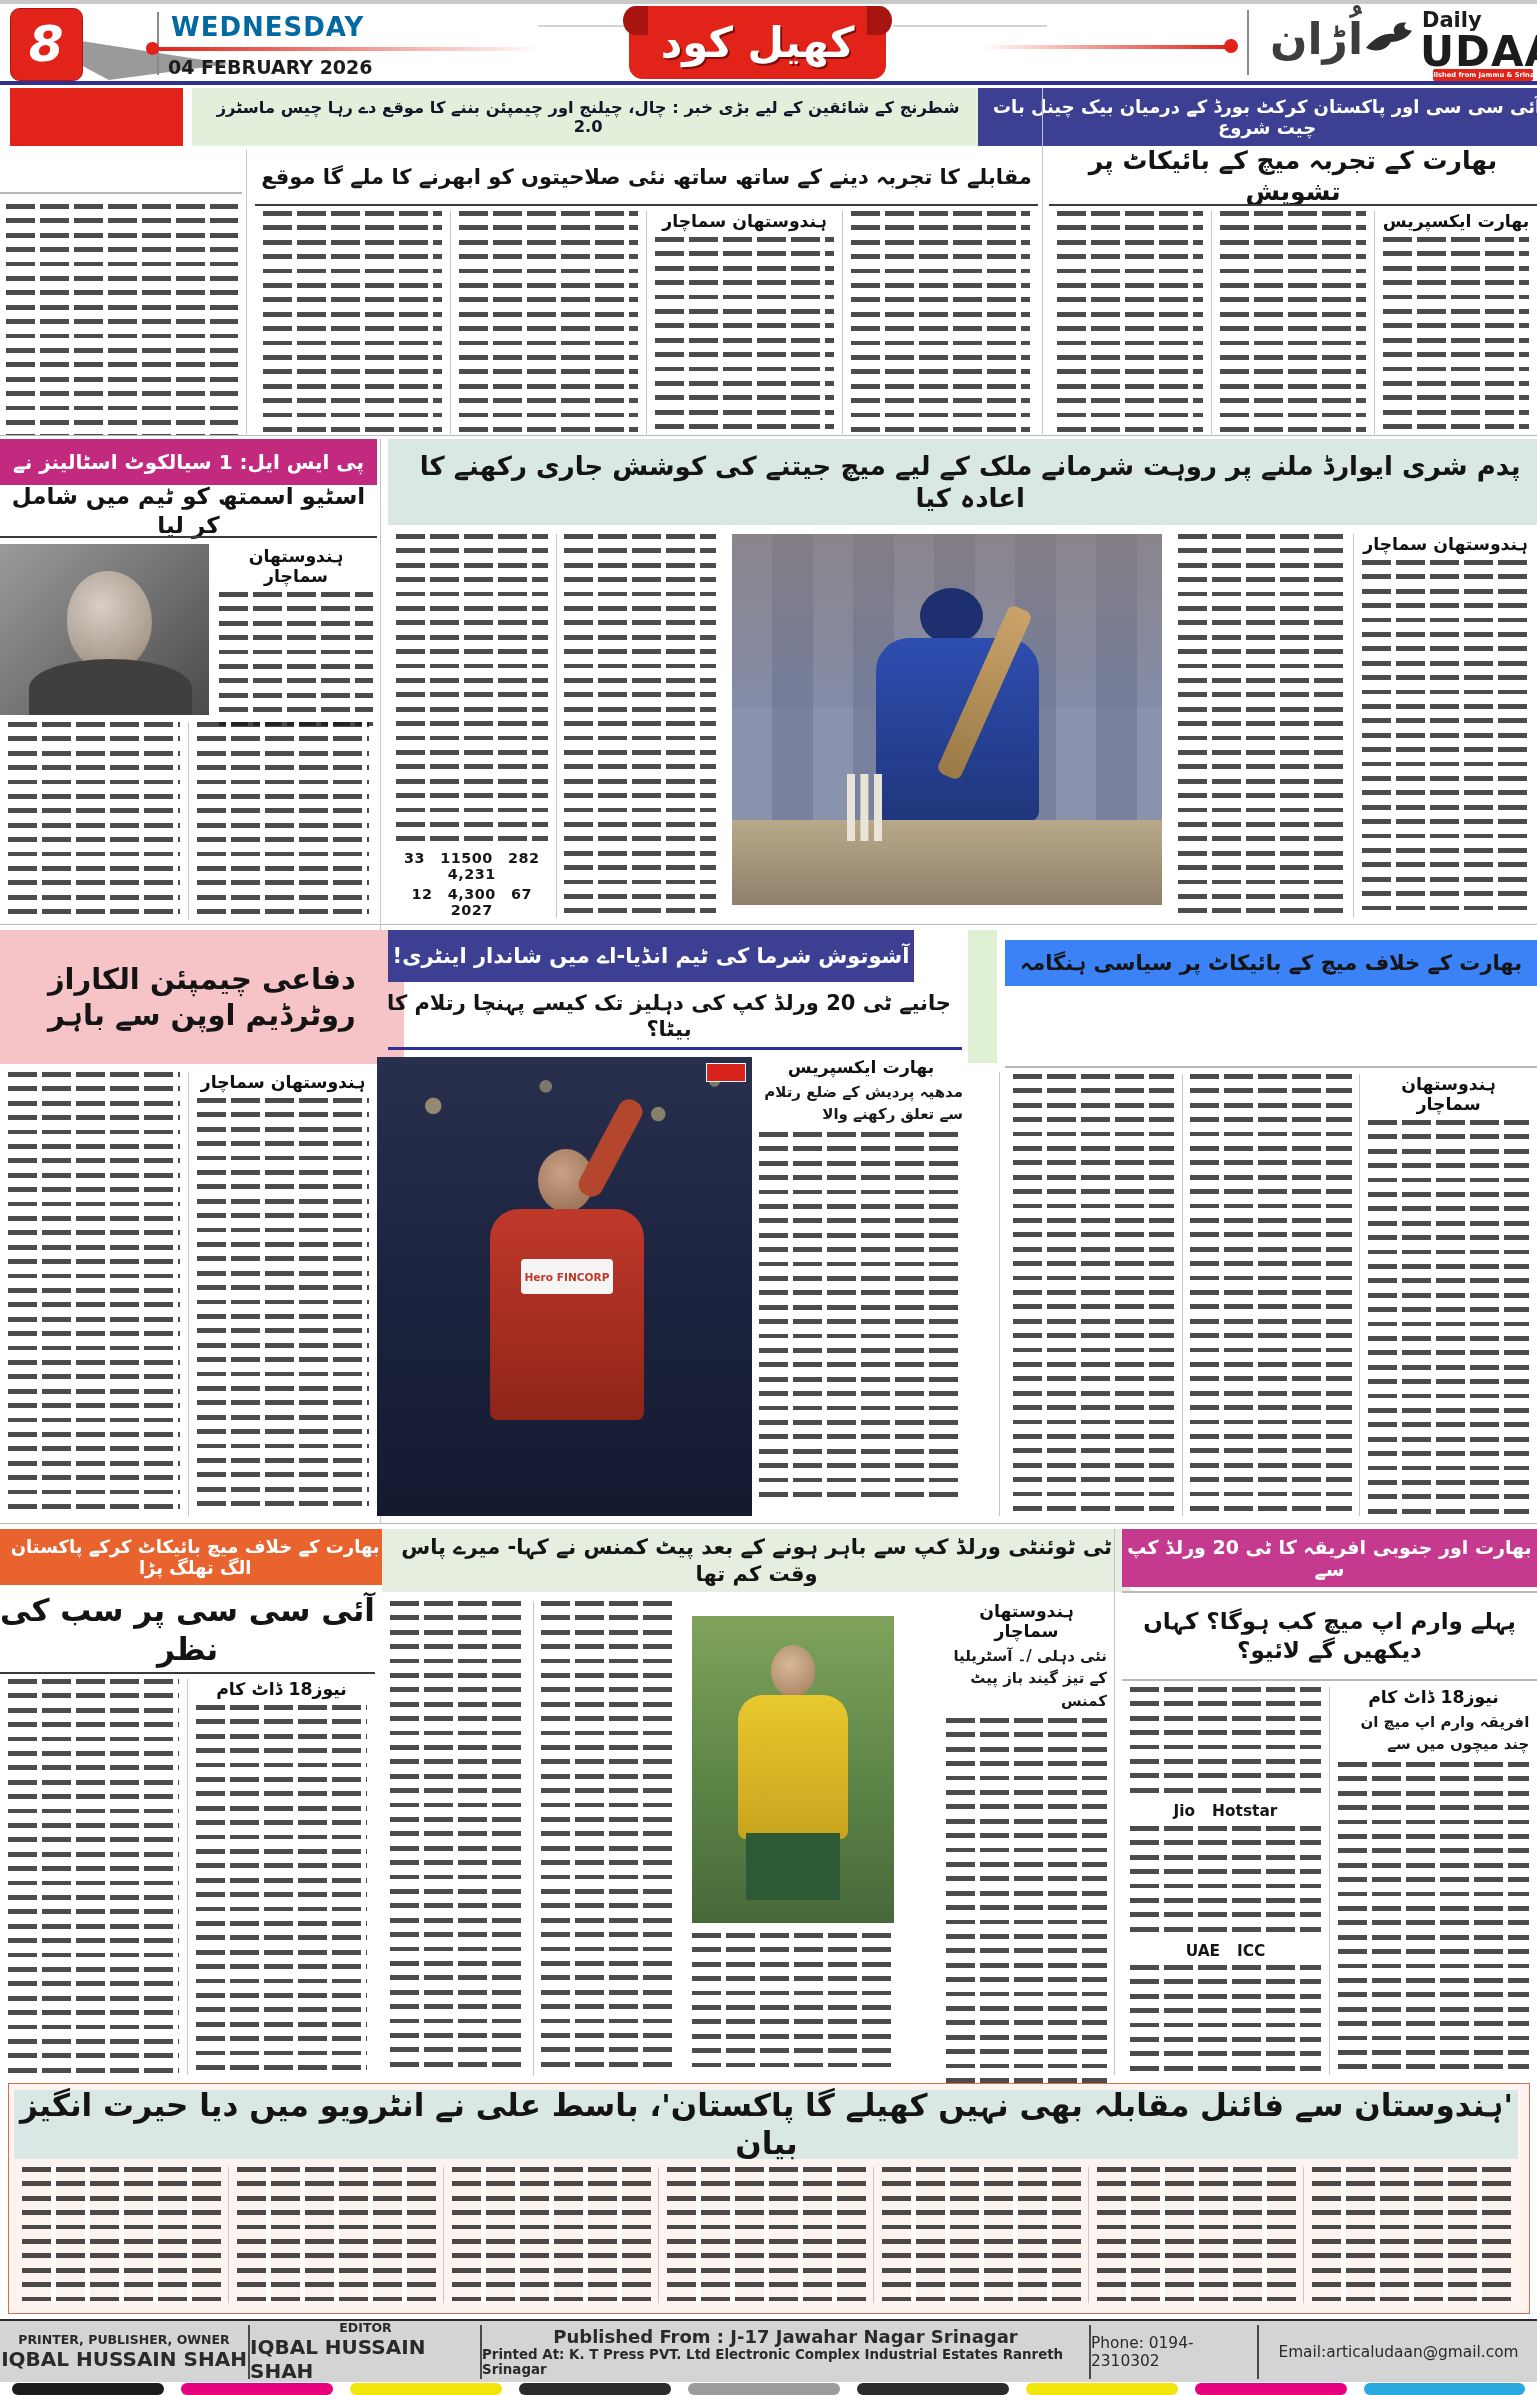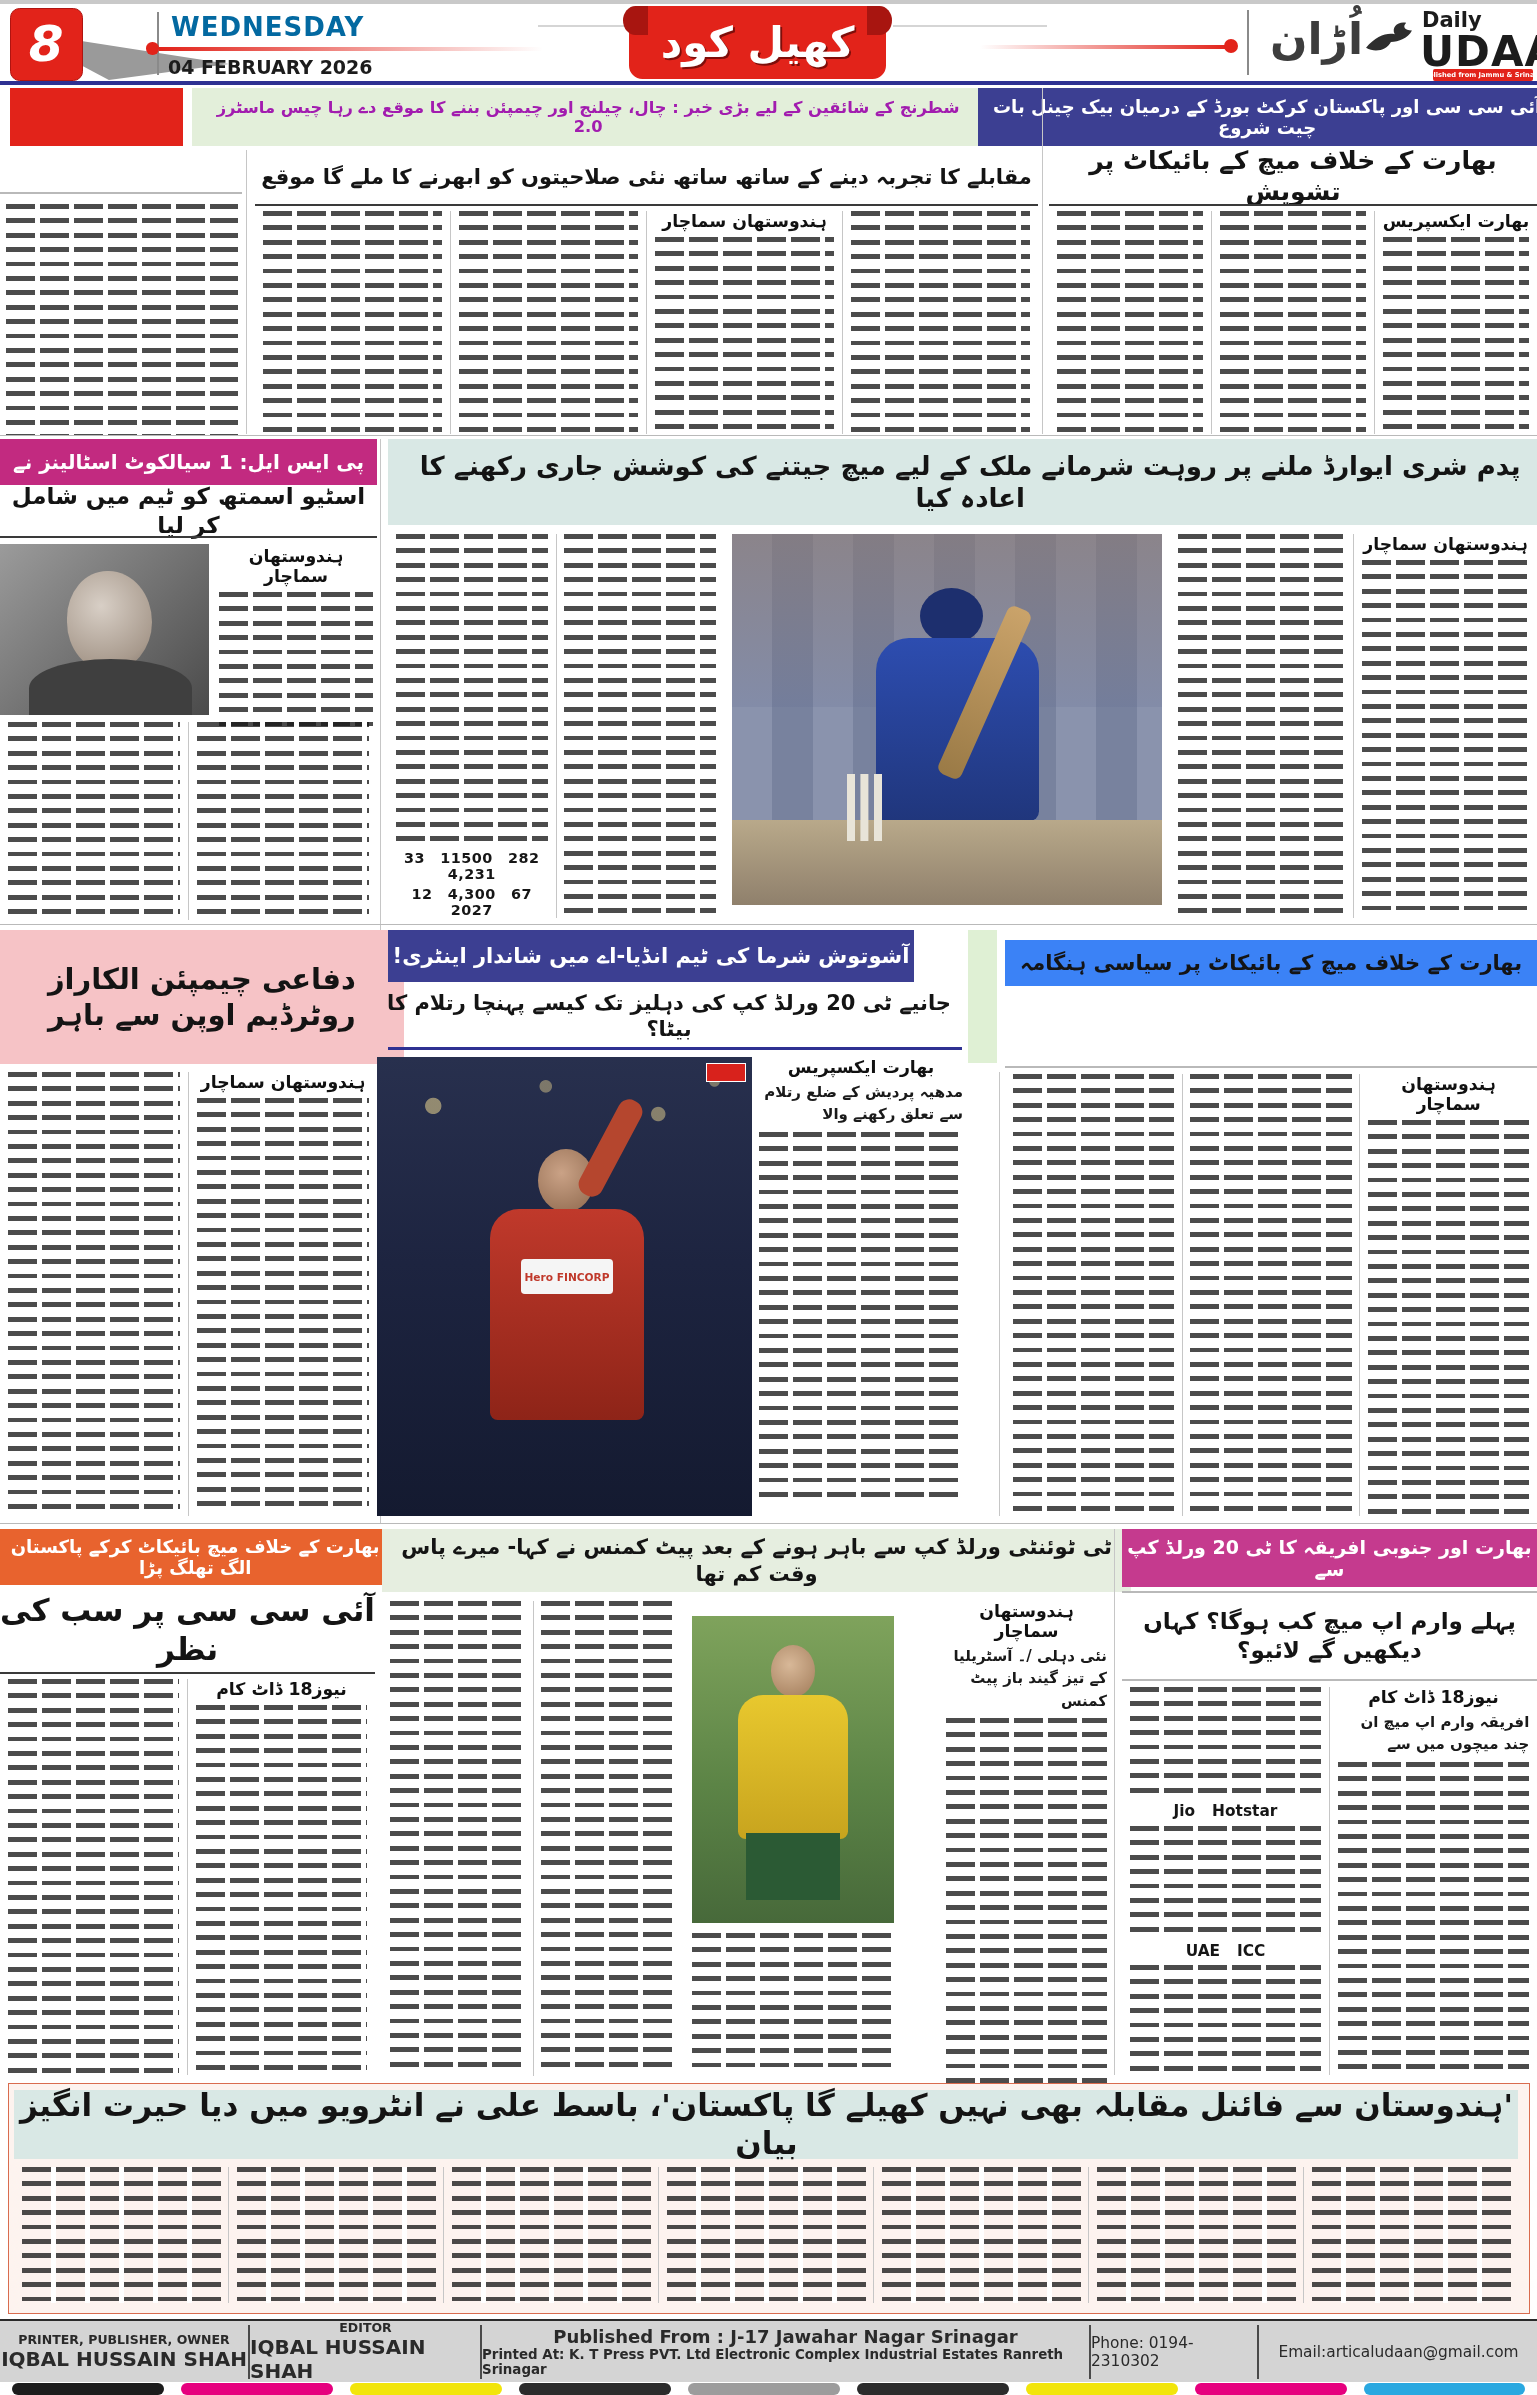--- a/index.html
+++ b/index.html
@@ -2,21 +2,21 @@
 <html lang="ur"><head>
 <meta charset="utf-8">
 <style>
   html,body{margin:0;padding:0;background:#ffffff;}
   #page{position:relative;width:1537px;height:2396px;background:#fff;overflow:hidden;
         font-family:"DejaVu Sans",sans-serif;color:#111;}
   .abs{position:absolute;}
   .rtl{direction:rtl;}
   .center{display:flex;align-items:center;justify-content:center;text-align:center;}
   .strip{font-weight:bold;display:flex;align-items:center;justify-content:center;text-align:center;}
-  .strip-green{background:#e3efda;color:#a21caf;}
+  .strip-green{background:#e3efda;color:#0f172a;}
   .strip-navy{background:#3c3f92;color:#fff;}
   .strip-magenta{background:#c22a80;color:#fff;}
   .strip-gray{background:#3b82f6;color:#141414;margin-top:10px;}
   .strip-orange{background:#e8632e;color:#fff;}
   .strip-magenta2{background:#c53a8e;color:#fff;}
   .hl{font-weight:bold;color:#141414;display:flex;align-items:center;justify-content:center;text-align:center;line-height:1.25;}
   .box-cyan{background:#d9e8e5;}
   .box-green{background:#e3efda;}
   .box-pink{background:#f6c3c6;}
   .box-cummins{background:#e6eee0;}
@@ -89,21 +89,21 @@
   </div>
   <div class="abs strip strip-navy rtl" style="left:978px;top:88px;width:559px;height:58px;font-size:18px;padding:0 9.6px;">
     <span>آئی سی سی اور پاکستان کرکٹ بورڈ کے درمیان بیک چینل بات چیت شروع</span>
   </div>
 
   <div class="abs hl rtl" style="left:255px;top:152px;width:783px;height:50px;font-size:21px;">
     <span>مقابلے کا تجربہ دینے کے ساتھ ساتھ نئی صلاحیتوں کو ابھرنے کا ملے گا موقع</span>
   </div>
   <div class="abs rule" style="left:255px;top:204px;width:783px;height:1.9px;"></div>
   <div class="abs hl rtl" style="left:1049px;top:150px;width:488px;height:52px;font-size:25px;">
-    <span>بھارت کے خلاف میچ کے بائیکاٹ پر تشویش</span>
+    <span>بھارت کے تجربہ میچ کے بائیکاٹ پر تشویش</span>
   </div>
   <div class="abs rule" style="left:1049px;top:204px;width:488px;height:1.9px;"></div>
 
   <div class="abs rule-light" style="left:0;top:192px;width:242px;height:1.9px;"></div>
   <div class="abs sim" style="left:5.8px;top:204px;width:232px;height:231px;"></div>
   <div class="abs" style="left:246px;top:150px;width:1px;height:284px;background:#c6c6c6;"></div>
 
   <div class="abs cols" style="left:255px;top:211px;width:783px;height:223px;">
     <div class="col">
         <div class="sim"></div>

